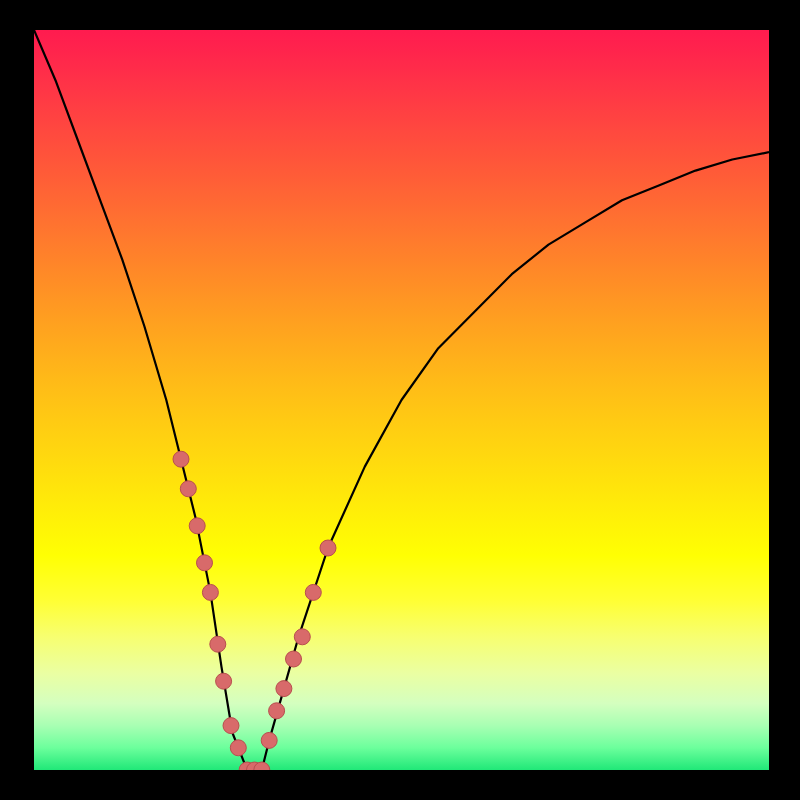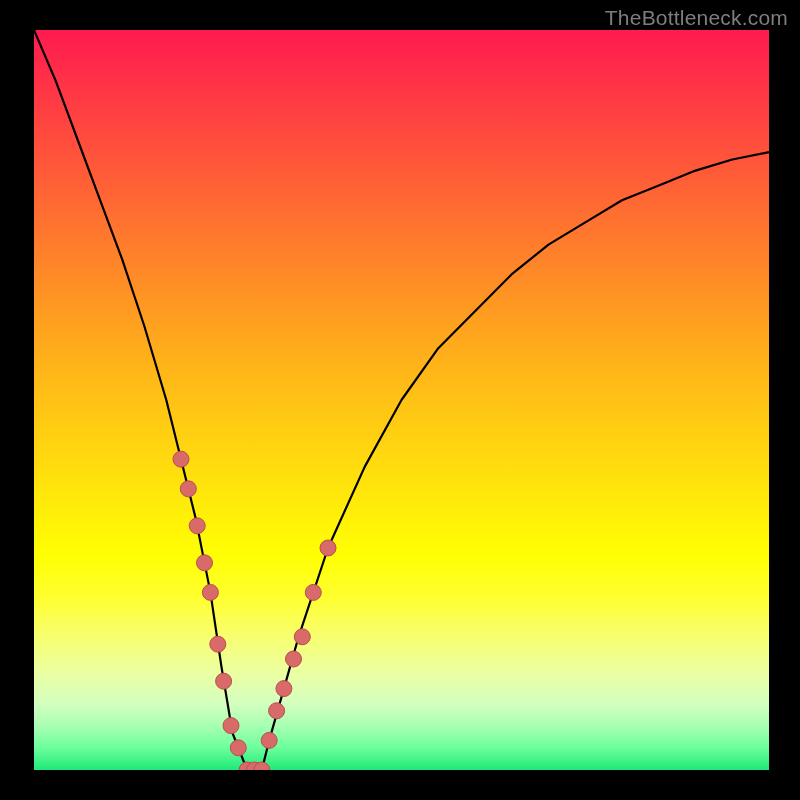--- a/index.html
+++ b/index.html
@@ -79,14 +79,13 @@
           <circle cx="235.2" cy="710.4" r="8" fill="#d86a6a" stroke="#b84e4e" stroke-width="1"></circle>
           <circle cx="242.6" cy="680.8" r="8" fill="#d86a6a" stroke="#b84e4e" stroke-width="1"></circle>
           <circle cx="249.9" cy="658.6" r="8" fill="#d86a6a" stroke="#b84e4e" stroke-width="1"></circle>
           <circle cx="259.5" cy="629.0" r="8" fill="#d86a6a" stroke="#b84e4e" stroke-width="1"></circle>
           <circle cx="268.3" cy="606.8" r="8" fill="#d86a6a" stroke="#b84e4e" stroke-width="1"></circle>
           <circle cx="279.3" cy="562.4" r="8" fill="#d86a6a" stroke="#b84e4e" stroke-width="1"></circle>
           <circle cx="294.0" cy="518.0" r="8" fill="#d86a6a" stroke="#b84e4e" stroke-width="1"></circle>
         </g>
     </svg>
   </div>
-  <div id="watermark">TheBottleneck.com</div>
 </div>
 
 </body></html>

